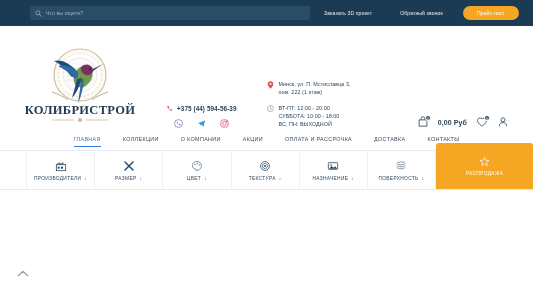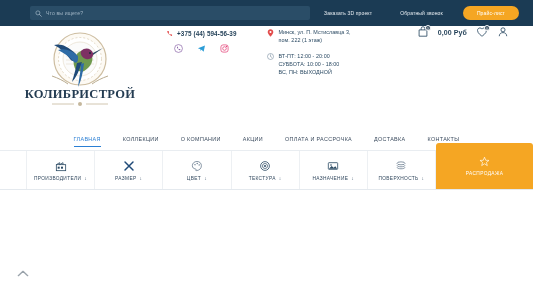--- a/index.html
+++ b/index.html
@@ -43,21 +43,21 @@
     font-size: 5px; letter-spacing: .15px;
     border-radius: 9px;
     padding: 4px 14px;
     white-space: nowrap;
     margin-left: 6px;
   }
 
   
   .header {
     height: 102px; position: relative;
-    display: flex; align-items: flex-start;
+    display: flex; align-items: flex-end;
     padding: 0 18px;
     background: #fff;
   }
 
   
   .logo { width: 112px; height: 86px; position: relative; flex: 0 0 auto; margin-left: 6px;}
   .logo svg { display: block; }
 
   
   .contact-col {

